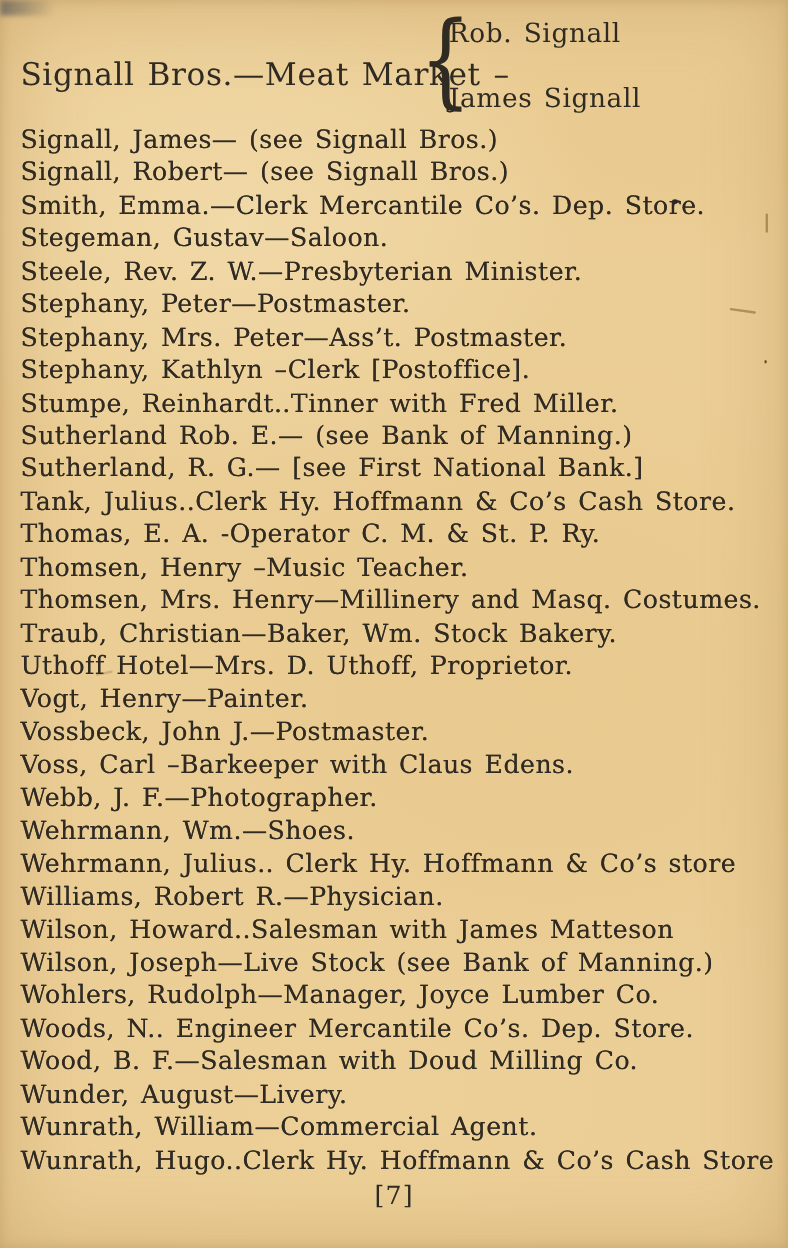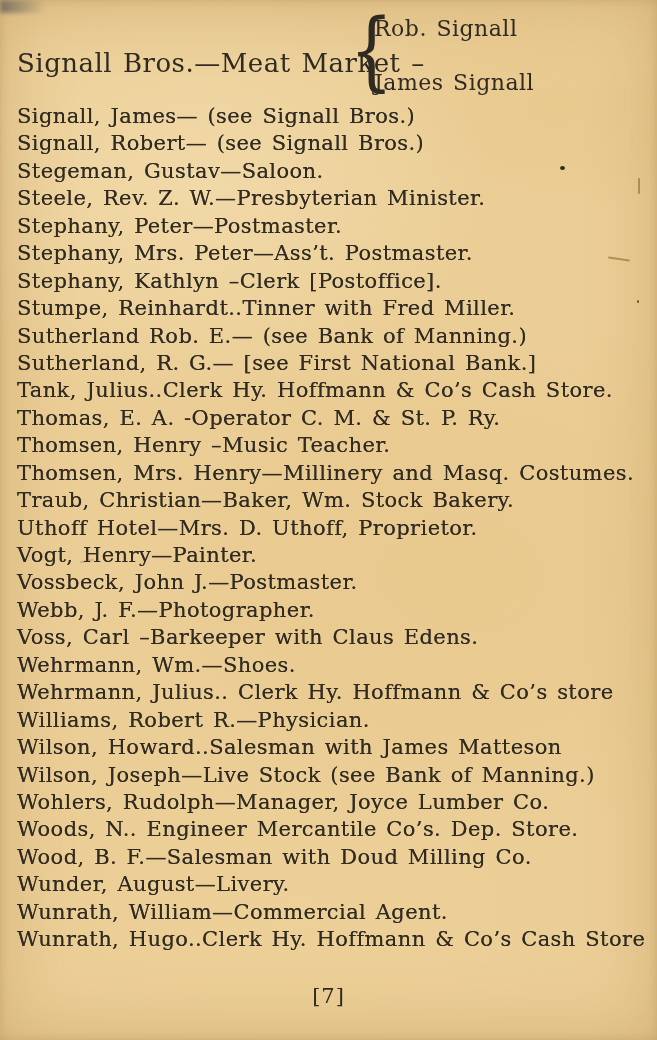--- a/index.html
+++ b/index.html
@@ -111,38 +111,39 @@
     <span class="header-left">Signall Bros.—Meat Market –</span>
     <span class="header-brace">{</span>
     <span class="header-name-1">Rob. Signall</span>
     <span class="header-name-2">James Signall</span>
   </div>
 
   <div class="entries">
 
   <div class="entry-line">Signall, James— (see Signall Bros.)</div>
       <div class="entry-line">Signall, Robert— (see Signall Bros.)</div>
+      <div class="entry-line">Smith, Emma.—Clerk Mercantile Co’s. Dep. Store.</div>
       <div class="entry-line">Stegeman, Gustav—Saloon.</div>
       <div class="entry-line">Steele, Rev. Z. W.—Presbyterian Minister.</div>
       <div class="entry-line">Stephany, Peter—Postmaster.</div>
       <div class="entry-line">Stephany, Mrs. Peter—Ass’t. Postmaster.</div>
       <div class="entry-line">Stephany, Kathlyn –Clerk [Postoffice].</div>
       <div class="entry-line">Stumpe, Reinhardt..Tinner with Fred Miller.</div>
       <div class="entry-line">Sutherland Rob. E.— (see Bank of Manning.)</div>
       <div class="entry-line">Sutherland, R. G.— [see First National Bank.]</div>
       <div class="entry-line">Tank, Julius..Clerk Hy. Hoffmann &amp; Co’s Cash Store.</div>
       <div class="entry-line">Thomas, E. A. -Operator C. M. &amp; St. P. Ry.</div>
       <div class="entry-line">Thomsen, Henry –Music Teacher.</div>
       <div class="entry-line">Thomsen, Mrs. Henry—Millinery and Masq. Costumes.</div>
       <div class="entry-line">Traub, Christian—Baker, Wm. Stock Bakery.</div>
       <div class="entry-line">Uthoff Hotel—Mrs. D. Uthoff, Proprietor.</div>
       <div class="entry-line">Vogt, Henry—Painter.</div>
       <div class="entry-line">Vossbeck, John J.—Postmaster.</div>
+      <div class="entry-line">Voss, Carl –Barkeeper with Claus Edens.</div>
       <div class="entry-line">Webb, J. F.—Photographer.</div>
-      <div class="entry-line">Voss, Carl –Barkeeper with Claus Edens.</div>
       <div class="entry-line">Wehrmann, Wm.—Shoes.</div>
       <div class="entry-line">Wehrmann, Julius.. Clerk Hy. Hoffmann &amp; Co’s store</div>
       <div class="entry-line">Williams, Robert R.—Physician.</div>
       <div class="entry-line">Wilson, Howard..Salesman with James Matteson</div>
       <div class="entry-line">Wilson, Joseph—Live Stock (see Bank of Manning.)</div>
       <div class="entry-line">Wohlers, Rudolph—Manager, Joyce Lumber Co.</div>
       <div class="entry-line">Woods, N.. Engineer Mercantile Co’s. Dep. Store.</div>
       <div class="entry-line">Wood, B. F.—Salesman with Doud Milling Co.</div>
       <div class="entry-line">Wunder, August—Livery.</div>
       <div class="entry-line">Wunrath, William—Commercial Agent.</div>

